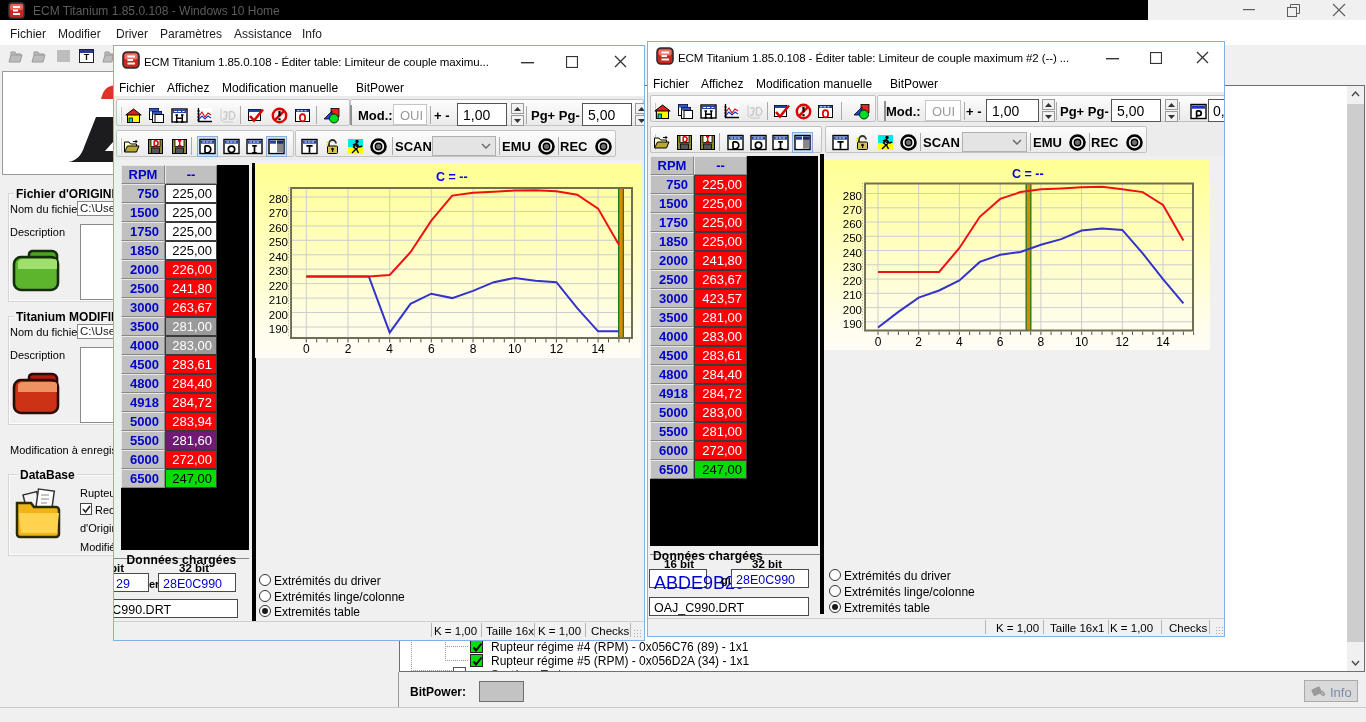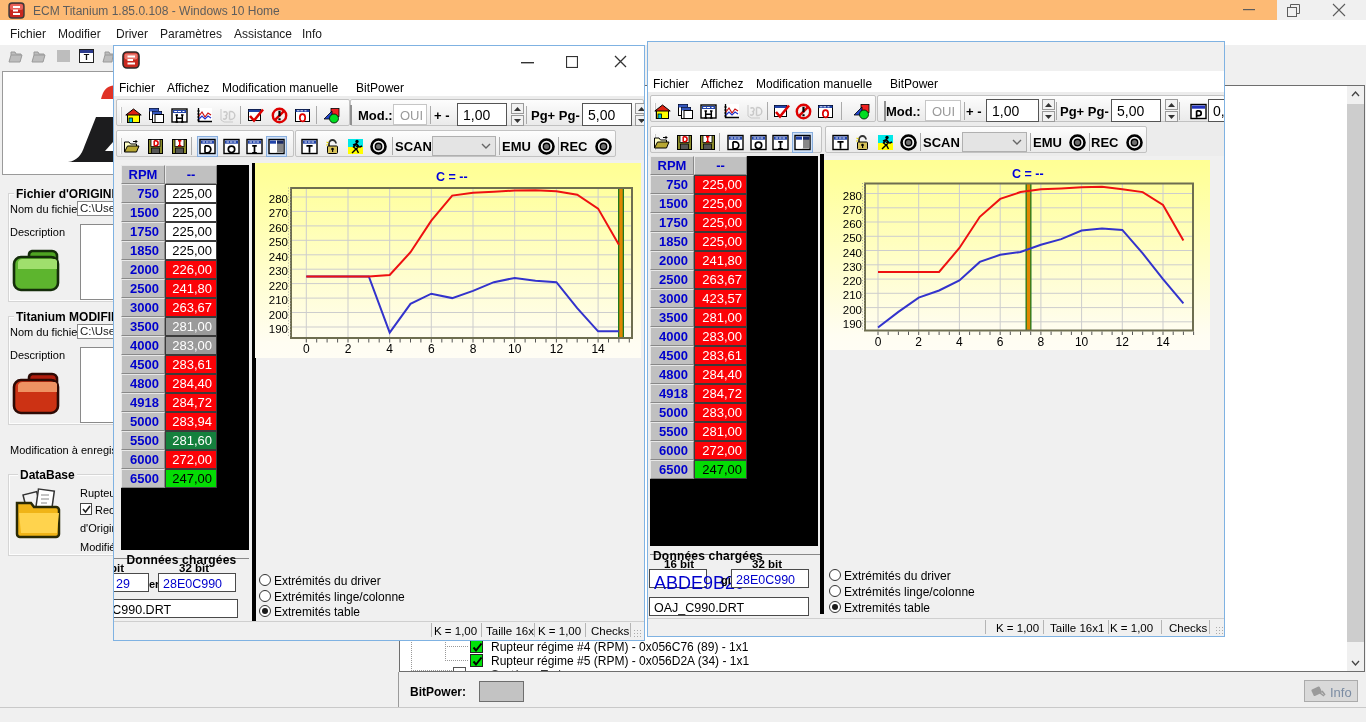--- a/index.html
+++ b/index.html
@@ -1,21 +1,21 @@
 <!DOCTYPE html>
 <html><head>
 <meta charset="utf-8">
 <style>
 * { margin:0; padding:0; box-sizing:border-box; }
 html,body { width:1366px; height:722px; overflow:hidden; }
 body { position:relative; font-family:"Liberation Sans", sans-serif; background:#f0f0f0; font-size:12px; color:#000; }
 .abs { position:absolute; }
 
 
-#mtitle { left:0; top:0; width:1277px; height:20px; background:#fdba74; }
+#mtitle { left:0; top:0; width:1148px; height:20px; background:#000000; }
 #mtitle .txt { left:33px; top:4px; color:#5d5d5d; font-size:12px; }
 #mmenu { left:0; top:20px; width:1366px; height:25px; background:#fff; }
 #mmenu span { position:absolute; top:7px; font-size:12px; color:#1a1a1a; }
 #mtoolbar { left:0; top:45px; width:1366px; height:27px; background:#f0f0f0; }
 
 
 #treepanel { left:399px; top:85px; width:966px; height:587px; background:#fff; border:1px solid #6e6e6e; }
 .treerow { position:absolute; font-size:12px; white-space:nowrap; color:#000; }
 .gcheck { position:absolute; width:13px; height:13px; background:#00e109; border:1px solid #222; }
 .gcheck svg { position:absolute; left:0; top:0; }
@@ -219,20 +219,21 @@
 <div class="abs" style="left:0;top:707px;width:1366px;height:1px;background:#c9c9c9"></div>
 
 <div class="cw" id="w1" style="left:113px;top:45px;width:532px;height:596px">
 <div class="cwtitle" style="height:29px">
 <svg style="position:absolute;left:8px;top:5px" width="18" height="18" viewBox="0 0 18 18">
         <rect x="1" y="1" width="16" height="16" rx="4" fill="#c9281f"></rect>
         <rect x="2.5" y="2.5" width="13" height="6" rx="2" fill="#e8776d"></rect>
         <path d="M5.5 5.5 h7.5 M5.5 9 h5.5 M5.5 12.5 h7.5" stroke="#fff" stroke-width="2.2"></path>
         <rect x="1" y="1" width="16" height="16" rx="4" fill="none" stroke="#2a2a2a" stroke-width="1.6"></rect>
       </svg>
+<span class="t" style="left:30px;top:10px">ECM Titanium 1.85.0.108 - Éditer table: Limiteur de couple maximu...</span>
 <svg style="position:absolute;left:407px;top:16px" width="13" height="2">
         <rect width="13" height="1.4" fill="#333"></rect>
       </svg>
 <svg style="position:absolute;left:452px;top:10px" width="12" height="12" viewBox="0 0 12 12">
         <rect x="0.5" y="0.5" width="11" height="11" fill="none" stroke="#333" stroke-width="1.2"></rect>
       </svg>
 <svg style="position:absolute;left:500px;top:9px" width="13" height="13" viewBox="0 0 13 13">
         <path d="M1 1 L12 12 M12 1 L1 12" stroke="#333" stroke-width="1.3"></path>
       </svg>
 </div>
@@ -515,21 +516,21 @@
 <div class="cellrow" style="left:7px;top:347px">
       <div class="c1 trpm" style="width:44px;height:19px;font-size:13px;padding:1px 5px 0 0">4918</div>
       <div class="cv" style="width:52px;height:19px;background:#fb0207;color:#fff;font-size:13px;padding:1px 4px 0 0">284,72</div>
     </div>
 <div class="cellrow" style="left:7px;top:366px">
       <div class="c1 trpm" style="width:44px;height:19px;font-size:13px;padding:1px 5px 0 0">5000</div>
       <div class="cv" style="width:52px;height:19px;background:#fb0207;color:#fff;font-size:13px;padding:1px 4px 0 0">283,94</div>
     </div>
 <div class="cellrow" style="left:7px;top:385px">
       <div class="c1 trpm" style="width:44px;height:19px;font-size:13px;padding:1px 5px 0 0">5500</div>
-      <div class="cv" style="width:52px;height:19px;background:#15803d;color:#fff;font-size:13px;padding:1px 4px 0 0">281,60</div>
+      <div class="cv" style="width:52px;height:19px;background:#701a75;color:#fff;font-size:13px;padding:1px 4px 0 0">281,60</div>
     </div>
 <div class="cellrow" style="left:7px;top:404px">
       <div class="c1 trpm" style="width:44px;height:19px;font-size:13px;padding:1px 5px 0 0">6000</div>
       <div class="cv" style="width:52px;height:19px;background:#fb0207;color:#fff;font-size:13px;padding:1px 4px 0 0">272,00</div>
     </div>
 <div class="cellrow" style="left:7px;top:423px">
       <div class="c1 trpm" style="width:44px;height:19px;font-size:13px;padding:1px 5px 0 0">6500</div>
       <div class="cv" style="width:52px;height:19px;background:#04dc04;color:#000;font-size:13px;padding:1px 4px 0 0">247,00</div>
     </div>
 <div class="abs" style="left:103px;top:119px;width:32px;height:385px;background:#000"></div>
@@ -602,20 +603,38 @@
 <div class="sbarrow-seg abs" style="left:477px;top:579px;font-size:11.5px">Checks</div>
 <div class="abs" style="left:316.5px;top:577px;width:1px;height:14px;background:#b5b5b5"></div>
 <div class="abs" style="left:367px;top:577px;width:1px;height:14px;background:#b5b5b5"></div>
 <div class="abs" style="left:420px;top:577px;width:1px;height:14px;background:#b5b5b5"></div>
 <div class="abs" style="left:470.5px;top:577px;width:1px;height:14px;background:#b5b5b5"></div>
 <div class="abs" style="left:516px;top:577px;width:1px;height:14px;background:#b5b5b5"></div>
 <div class="abs" style="left:519px;top:583px;width:8px;height:8px;background-image:radial-gradient(#aaa 1px,transparent 1px);background-size:3px 3px"></div>
 </div>
 
 <div class="cw" id="w2" style="left:647px;top:41px;width:578px;height:596px">
+<div class="cwtitle" style="height:29px">
+<svg style="position:absolute;left:8px;top:5px" width="18" height="18" viewBox="0 0 18 18">
+        <rect x="1" y="1" width="16" height="16" rx="4" fill="#c9281f"></rect>
+        <rect x="2.5" y="2.5" width="13" height="6" rx="2" fill="#e8776d"></rect>
+        <path d="M5.5 5.5 h7.5 M5.5 9 h5.5 M5.5 12.5 h7.5" stroke="#fff" stroke-width="2.2"></path>
+        <rect x="1" y="1" width="16" height="16" rx="4" fill="none" stroke="#2a2a2a" stroke-width="1.6"></rect>
+      </svg>
+<span class="t" style="left:30px;top:10px">ECM Titanium 1.85.0.108 - Éditer table: Limiteur de couple maximum #2 (--) ...</span>
+<svg style="position:absolute;left:458px;top:16px" width="13" height="2">
+        <rect width="13" height="1.4" fill="#333"></rect>
+      </svg>
+<svg style="position:absolute;left:502px;top:10px" width="12" height="12" viewBox="0 0 12 12">
+        <rect x="0.5" y="0.5" width="11" height="11" fill="none" stroke="#333" stroke-width="1.2"></rect>
+      </svg>
+<svg style="position:absolute;left:548px;top:9px" width="13" height="13" viewBox="0 0 13 13">
+        <path d="M1 1 L12 12 M12 1 L1 12" stroke="#333" stroke-width="1.3"></path>
+      </svg>
+</div>
 <div class="cwmenu" style="top:29px;height:21px">
 <span style="left:5px;top:6px">Fichier</span>
 <span style="left:53px;top:6px">Affichez</span>
 <span style="left:108px;top:6px">Modification manuelle</span>
 <span style="left:242px;top:6px">BitPower</span>
 </div>
 <div class="tbrow" style="top:50px;height:34px"></div>
 <div class="tbrow" style="top:81px;height:33px"></div>
 <div class="tbpanel" style="left:2px;top:53px;width:226px;height:27px"></div>
 <div class="abs" style="left:6px;top:61px;width:2px;height:16px;background:#c6c6c6;border-left:1px solid #fff"></div>

